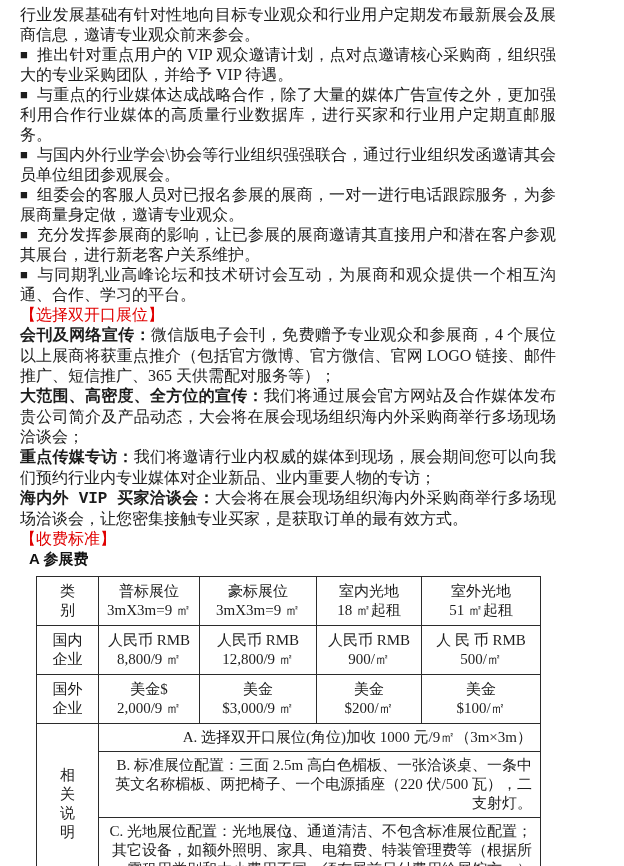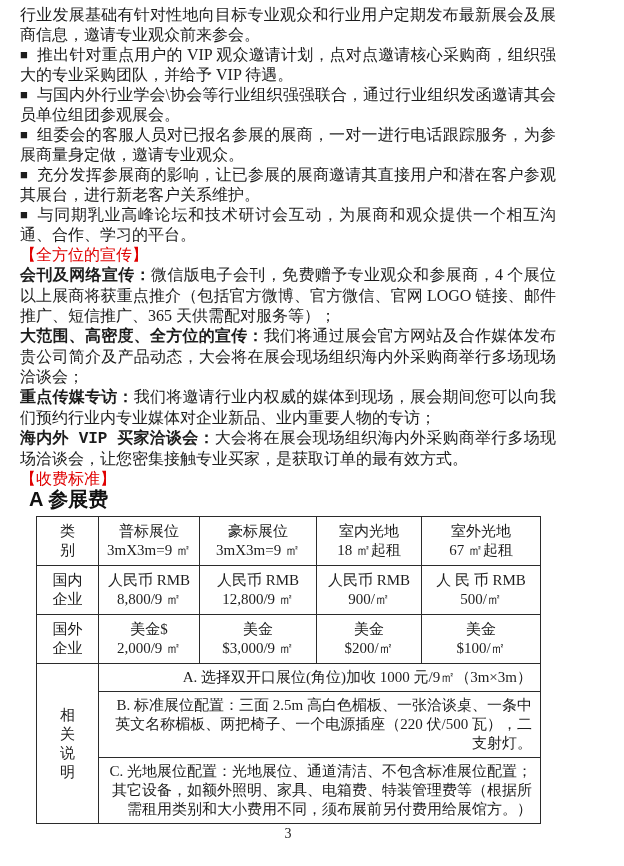--- a/index.html
+++ b/index.html
@@ -32,21 +32,21 @@
     font-weight:normal;
     color:#e00000;
   }
   .svc-label{
     font-weight:bold;
     font-family:Liberation Mono, monospace;
   }
   .sub-heading{
     margin:0;
     padding-left:9px;
-    font-size:20px;
+    font-size:15px;
     line-height:20px;
     font-weight:bold;
     font-family:"Liberation Sans","DejaVu Sans",sans-serif;
     color:#111;
   }
   table.fee-table{
     margin:7px 0 0 16px;
     width:504px;
     border-collapse:collapse;
     table-layout:fixed;
@@ -84,33 +84,36 @@
 <body>
 
 <div class="page">
 
   <p class="para">行业发展基础有针对性地向目标专业观众和行业用户定期发布最新展会及展商信息，邀请专业观众前来参会。</p>
 
   <p class="para">
     <span class="bullet-marker">■</span><span>推出针对重点用户的 VIP 观众邀请计划，点对点邀请核心采购商，组织强大的专业采购团队，并给予 VIP 待遇。</span>
   </p>
   <p class="para">
+    <span class="bullet-marker">■</span><span>与重点的行业媒体达成战略合作，除了大量的媒体广告宣传之外，更加强利用合作行业媒体的高质量行业数据库，进行买家和行业用户定期直邮服务。</span>
+  </p>
+  <p class="para">
     <span class="bullet-marker">■</span><span>与国内外行业学会\协会等行业组织强强联合，通过行业组织发函邀请其会员单位组团参观展会。</span>
   </p>
   <p class="para">
     <span class="bullet-marker">■</span><span>组委会的客服人员对已报名参展的展商，一对一进行电话跟踪服务，为参展商量身定做，邀请专业观众。</span>
   </p>
   <p class="para">
     <span class="bullet-marker">■</span><span>充分发挥参展商的影响，让已参展的展商邀请其直接用户和潜在客户参观其展台，进行新老客户关系维护。</span>
   </p>
   <p class="para">
     <span class="bullet-marker">■</span><span>与同期乳业高峰论坛和技术研讨会互动，为展商和观众提供一个相互沟通、合作、学习的平台。</span>
   </p>
 
-  <h2 class="red-heading">【全方位的宣传】</h2>
+  <h2 class="red-heading">【选择双开口展位】</h2>
 
   <p class="para">
     <span class="svc-label">会刊及网络宣传：</span><span>微信版电子会刊，免费赠予专业观众和参展商，4 个展位以上展商将获重点推介（包括官方微博、官方微信、官网 LOGO 链接、邮件推广、短信推广、365 天供需配对服务等）；</span>
   </p>
   <p class="para">
     <span class="svc-label">大范围、高密度、全方位的宣传：</span><span>我们将通过展会官方网站及合作媒体发布贵公司简介及产品动态，大会将在展会现场组织海内外采购商举行多场现场洽谈会；</span>
   </p>
   <p class="para">
     <span class="svc-label">重点传媒专访：</span><span>我们将邀请行业内权威的媒体到现场，展会期间您可以向我们预约行业内专业媒体对企业新品、业内重要人物的专访；</span>
   </p>
@@ -133,21 +136,21 @@
       <tr>
         <td class="pre">类
 别</td>
         <td class="pre">普标展位
 3mX3m=9 ㎡</td>
         <td class="pre">豪标展位
 3mX3m=9 ㎡</td>
         <td class="pre">室内光地
 18 ㎡起租</td>
         <td class="pre">室外光地
-67 ㎡起租</td>
+51 ㎡起租</td>
       </tr>
       <tr>
         <td class="pre">国内
 企业</td>
         <td class="pre">人民币 RMB
 8,800/9 ㎡</td>
         <td class="pre">人民币 RMB
 12,800/9 ㎡</td>
         <td class="pre">人民币 RMB
 900/㎡</td>

